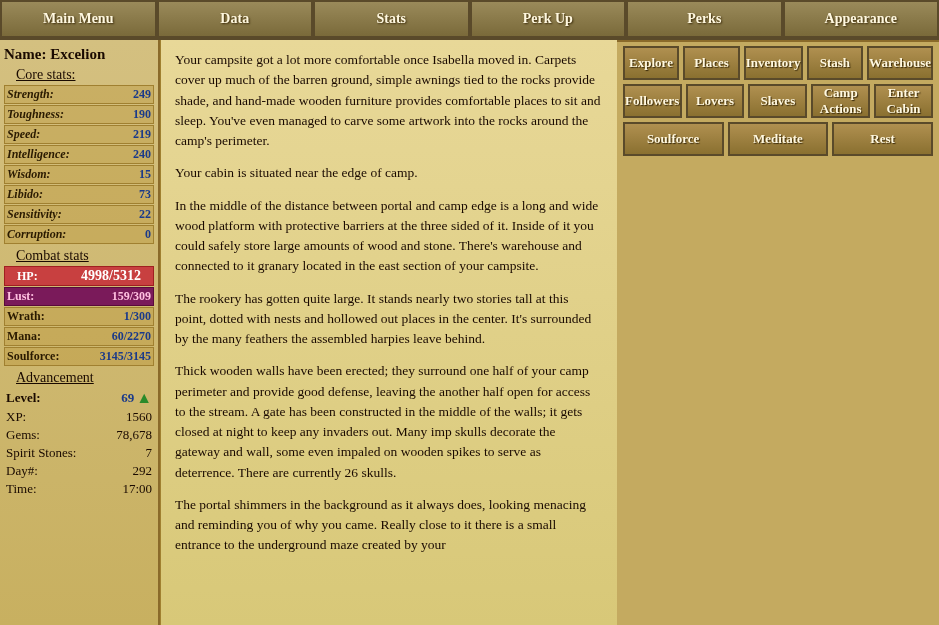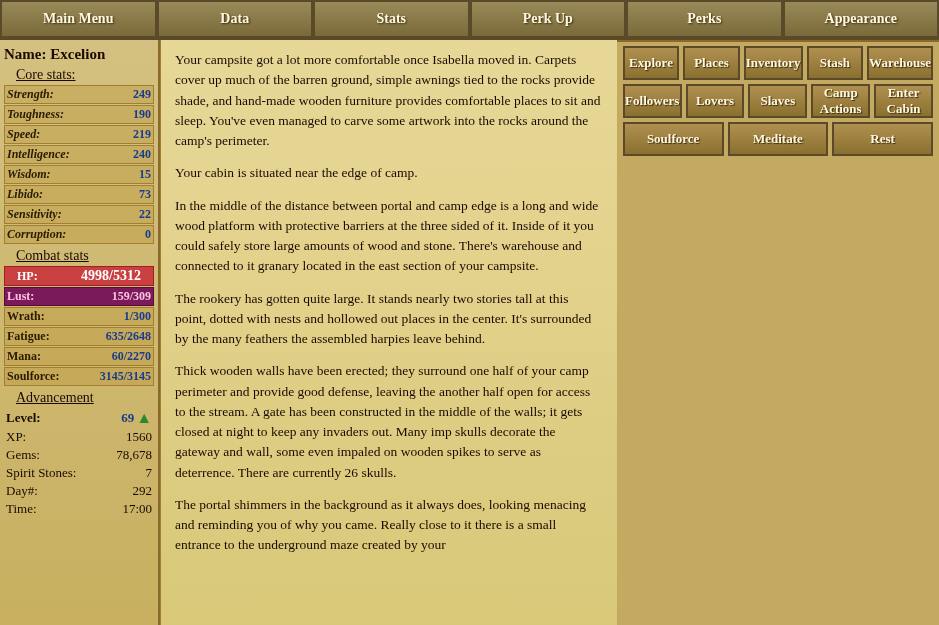--- a/index.html
+++ b/index.html
@@ -258,24 +258,20 @@
       <span class="stat-name">HP:</span>
       <span class="stat-val">4998/5312</span>
     </div>
     <div class="lust-row">
       <span class="stat-name">Lust:</span>
       <span class="stat-val">159/309</span>
     </div>
     <div class="combat-stat-row">
       <span class="stat-name">Wrath:</span>
       <span class="stat-val">1/300</span>
-    </div>
-    <div class="combat-stat-row">
-      <span class="stat-name">Fatigue:</span>
-      <span class="stat-val">635/2648</span>
     </div>
     <div class="combat-stat-row">
       <span class="stat-name">Mana:</span>
       <span class="stat-val">60/2270</span>
     </div>
     <div class="combat-stat-row">
       <span class="stat-name">Soulforce:</span>
       <span class="stat-val">3145/3145</span>
     </div>
 

